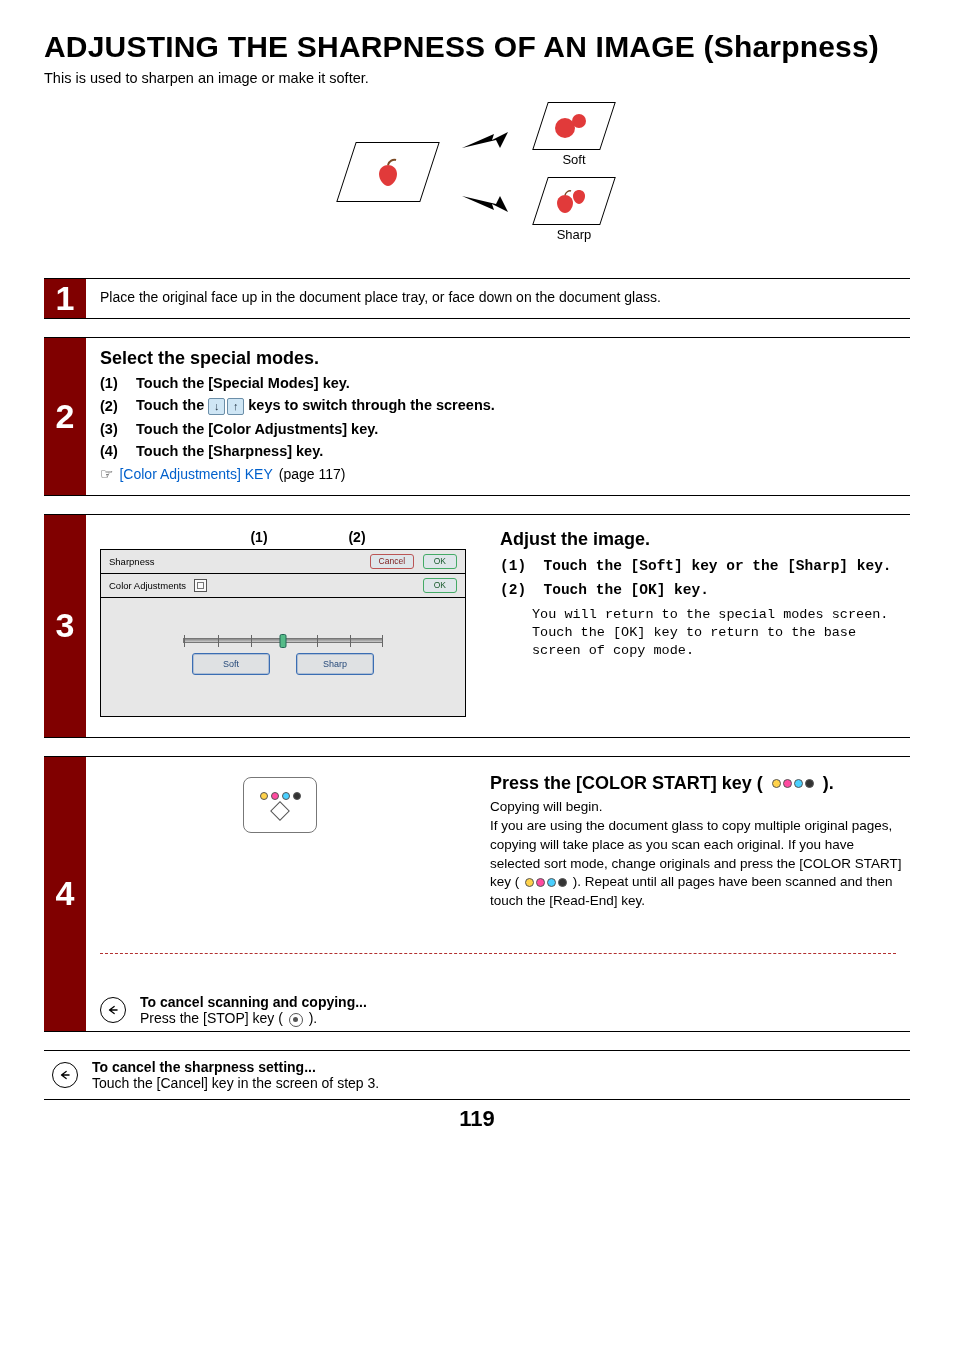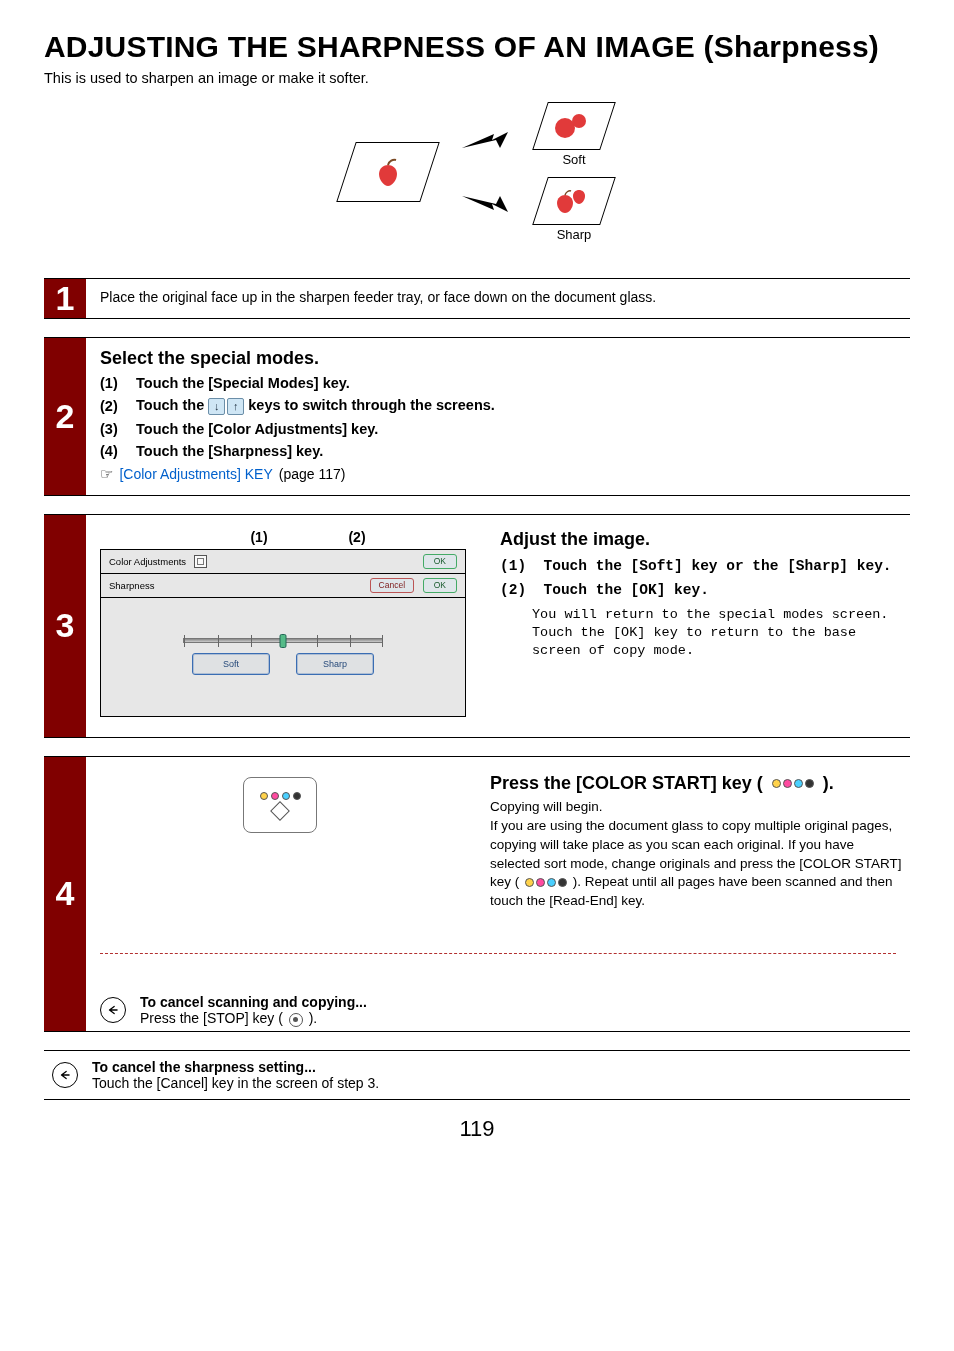--- a/index.html
+++ b/index.html
@@ -152,21 +152,21 @@
   .stop-icon{
     display:inline-flex; width:14px;height:14px;border:1.3px solid #555;border-radius:50%;
     align-items:center;justify-content:center; vertical-align:middle; margin:0 2px;
   }
   .stop-icon::after{content:"";width:5px;height:5px;background:#555;border-radius:50%;}
 
   .footer-note{
     border-top:1px solid #000; border-bottom:1px solid #000;
     display:flex; gap:14px; align-items:center; padding:8px 8px; margin-top:18px;
   }
-  .page-num{ text-align:center; font-size:22px; font-weight:normal; margin-top:16px;}
+  .page-num{ text-align:center; font-size:22px; font-weight:bold; margin-top:6px;}
 </style>
 </head>
 <body>
 
 <h1>ADJUSTING THE SHARPNESS OF AN IMAGE (Sharpness)</h1>
 <div class="intro">This is used to sharpen an image or make it softer.</div>
 
 <div class="illu-wrap">
   <div class="page-shape">
     <svg class="apple-svg" width="42" height="36" viewBox="0 0 42 36">
@@ -201,21 +201,21 @@
         </svg>
       </div>
       <div class="result-label">Sharp</div>
     </div>
   </div>
 </div>
 
 <div class="step">
   <div class="step-num">1</div>
   <div class="step-body">
-    <div class="step-text">Place the original face up in the sharpen feeder tray, or face down on the document glass.</div>
+    <div class="step-text">Place the original face up in the document place tray, or face down on the document glass.</div>
   </div>
 </div>
 
 <div class="step">
   <div class="step-num">2</div>
   <div class="step-body">
     <div class="step-title">Select the special modes.</div>
     <div class="sub-list">
       <div>
           <span class="n">(1)</span>
@@ -252,32 +252,32 @@
 <div class="step">
   <div class="step-num">3</div>
   <div class="step3-body" style="flex:1;">
     <div class="panel-col">
       <div class="callouts">
         <span>(1)</span>
         <span>(2)</span>
       </div>
       <div class="panel-stack">
         <div class="panel-row">
+          <span>Sharpness</span>
+          <span>
+            <span class="cancel-btn">Cancel</span>
+            <span class="ok-btn">OK</span>
+          </span>
+        </div>
+        <div class="panel-row">
           <span style="display:flex;align-items:center;gap:8px;">
             <span>Color Adjustments</span>
             <span class="header-icon"></span>
           </span>
           <span class="ok-btn">OK</span>
-        </div>
-        <div class="panel-row">
-          <span>Sharpness</span>
-          <span>
-            <span class="cancel-btn">Cancel</span>
-            <span class="ok-btn">OK</span>
-          </span>
         </div>
         <div class="panel-main panel-row last" style="justify-content:center;">
           <div class="slider">
             <span class="tick" style="left:0%"></span>
             <span class="tick" style="left:17%"></span>
             <span class="tick" style="left:34%"></span>
             <span class="tick" style="left:50%"></span>
             <span class="tick" style="left:67%"></span>
             <span class="tick" style="left:84%"></span>
             <span class="tick" style="left:100%"></span>

